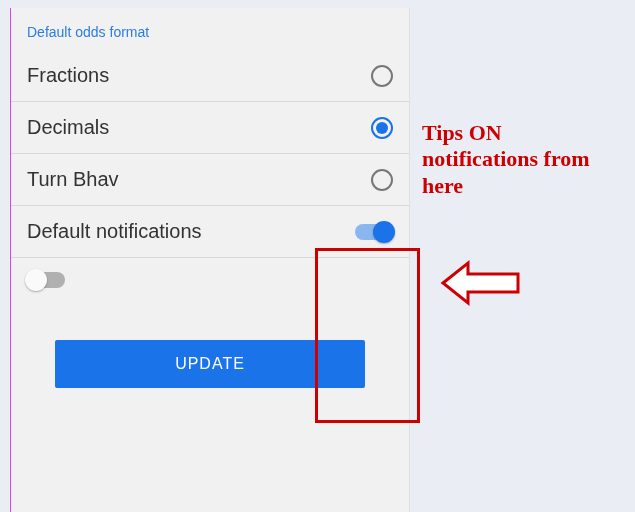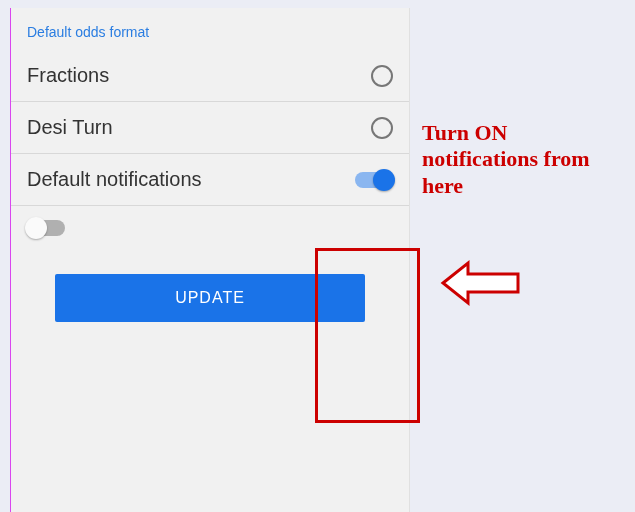--- a/index.html
+++ b/index.html
@@ -80,21 +80,21 @@
     .switch.off { background: #b0b0b0; }
     .switch.off .knob { left: -2px; background: #fafafa; }
     .update-btn {
       background: #1a73e8;
       color: #fff;
       border: none;
       font-size: 16px;
       letter-spacing: 1px;
       width: 310px;
       height: 48px;
-      margin: 24px auto 0 auto;
+      margin: 38px auto 0 auto;
       display: block;
       cursor: pointer;
       border-radius: 2px;
     }
     
     .anno-text {
       position: absolute;
       left: 422px;
       top: 120px;
       color: #cc0000;
@@ -127,37 +127,41 @@
 
 <div class="panel">
 
   <div class="section-title">Default odds format</div>
 
   <div class="row">
     <span class="row-label">Fractions</span>
     <span class="radio"></span>
   </div>
   <div class="row">
-    <span class="row-label">Desi Turn</span>
+    <span class="row-label">Decimals</span>
+    <span class="radio checked"></span>
+  </div>
+  <div class="row">
+    <span class="row-label">Turn Bhav</span>
     <span class="radio"></span>
   </div>
 
 
   <div class="row">
     <span class="row-label">Default notifications</span>
     <span class="switch on">
         <span class="knob"></span>
       </span>
   </div>
   <div class="row">
     <span class="switch off">
         <span class="knob"></span>
       </span>
   </div>
 
   <button class="update-btn">UPDATE</button>
 </div>
 
-<div class="anno-text">Turn ON notifications from here</div>
+<div class="anno-text">Tips ON notifications from here</div>
 <div class="anno-box"></div>
 <svg class="arrow" viewBox="0 0 80 50">
   <path d="M3 25 L28 5 L28 16 L78 16 L78 34 L28 34 L28 45 Z" fill="#fff" stroke="#cc0000" stroke-width="3"></path>
 </svg>
 
 </body></html>

